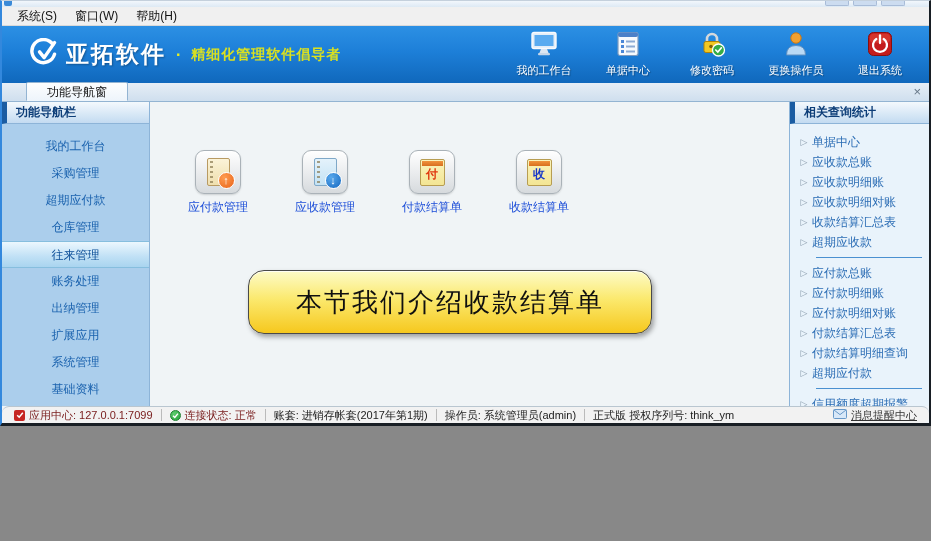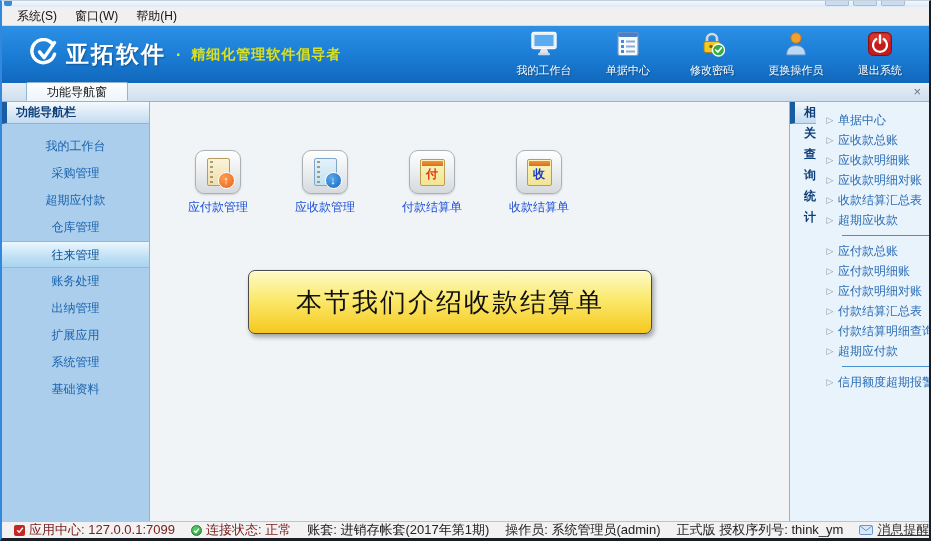--- a/index.html
+++ b/index.html
@@ -1,18 +1,18 @@
 <!DOCTYPE html>
 <html><head>
 <meta charset="utf-8">
 <style>
   * { box-sizing: border-box; margin: 0; padding: 0; }
   body { font-family: "Liberation Sans", "DejaVu Sans", sans-serif; background:#888; }
   .window {
-    width: 931px; height: 541px; position: relative; overflow: hidden;
+    width: 931px; height: 426px; position: relative; overflow: hidden;
     display: flex; flex-direction: column; background:#f0f4f8;
     border-left: 2px solid #3388dd; border-right: 2px solid #181e24;
     border-bottom: 3px solid #181e24; border-top: 1px solid #c4d0dc;
   }
   
   .chrome-top { height: 6px; background: linear-gradient(#f2f7fc, #dde9f4); position: relative; flex: 0 0 auto; }
   .chrome-app-dot { position:absolute; left:2px; top:0; width:8px; height:5px; background:#3a8ad8; border-radius:0 0 2px 2px; }
   .win-btns { position:absolute; right:24px; top:0; display:flex; gap:4px; }
   .win-btn { width:24px; height:5px; background:#ccdcf0; border:1px solid #a8bcd8; border-top:none; border-radius:0 0 2px 2px; }
   
@@ -60,35 +60,35 @@
   .badge.up   { background: radial-gradient(circle at 35% 30%, #ff9c50, #e8641a); }
   .badge.down { background: radial-gradient(circle at 35% 30%, #58a8ec, #1568c0); }
   
   .note { position:relative; width:25px; height:27px; background: linear-gradient(#fbf4bc,#f3e594); border:1px solid #b79d52; border-radius:2px;
     display:flex; align-items:center; justify-content:center; }
   .note::before { content:""; position:absolute; left:1px; right:1px; top:1px; height:5px; background: linear-gradient(#f0933c,#d86f1e); }
   .note .glyph { font-size:12px; font-weight:bold; margin-top:5px; }
   .note.pay .glyph { color:#e03a10; }
   .note.recv .glyph { color:#1838c8; }
   
-  .banner { position:absolute; left:98px; top:168px; width:404px; height:64px; border:1px solid #4a4a4a; border-radius:7px;
+  .banner { position:absolute; left:98px; top:168px; width:404px; height:64px; border:1px solid #4a4a4a; border-radius:16px;
     background: linear-gradient(#fdfbc8 0%, #fbe96e 45%, #f6c81e 100%); box-shadow:2px 3px 5px rgba(0,0,0,.35), inset 0 1px 0 rgba(255,255,255,.8);
     display:flex; align-items:center; justify-content:center; }
   .banner .txt { font-family:"Liberation Serif","DejaVu Serif",serif; font-size:26px; color:#101010; letter-spacing:2px; white-space:nowrap; }
   
-  .rpanel { width:140px; flex:0 0 auto; background:#e9f3fb; border-left:1px solid #8db4d8; display:flex; }
+  .rpanel { width:140px; flex:0 0 auto; background:#e9f3fb; border-left:1px solid #8db4d8; display:flex; flex-direction:column; }
   .rp-list { padding:8px 4px 0 6px; }
   .rp-group { padding-bottom:5px; margin-bottom:5px; }
   .rp-group.divided { border-bottom:1px solid #4a90d0; margin-right:3px; margin-left:20px; padding-left:0; }
   .rp-group.divided .rp-item { margin-left:-20px; }
   .rp-item { height:20px; display:flex; align-items:center; font-size:12px; color:#2a6cb4; cursor:pointer; white-space:nowrap; }
   .tri { width:16px; text-align:center; font-size:9px; color:#8a9cac; flex:0 0 auto; }
   .tri::before { content:"▷"; }
   
-  .statusbar { height:17px; flex:0 0 auto; background:#f2f2f2; border-top:1px solid #b9c6d0; display:flex; align-items:center; font-size:13px; color:#222; padding:0 4px; }
+  .statusbar { height:17px; flex:0 0 auto; background:#f2f2f2; border-top:1px solid #b9c6d0; display:flex; align-items:center; font-size:11px; color:#222; padding:0 4px;border-radius:7px; }
   .sb-seg { display:flex; align-items:center; gap:4px; padding:0 8px; height:13px; white-space:nowrap; }
   .sb-sep { width:1px; height:12px; background:#bbb; }
   .sb-red { color:#7b2020; }
   .sb-spacer { flex:1 1 auto; }
   .sb-link { text-decoration:underline; color:#333; cursor:pointer; }
   .chip-red { width:11px; height:11px; background:#c62622; border-radius:2px; display:flex; align-items:center; justify-content:center; flex:0 0 auto; }
   .chip-green { width:11px; height:11px; background: radial-gradient(circle at 35% 30%, #5ecb6e, #25a238); border-radius:50%; border:1px solid #1d8030; display:flex; align-items:center; justify-content:center; flex:0 0 auto; }
   .chip-red svg, .chip-green svg { display:block; }
 </style>
 </head>

